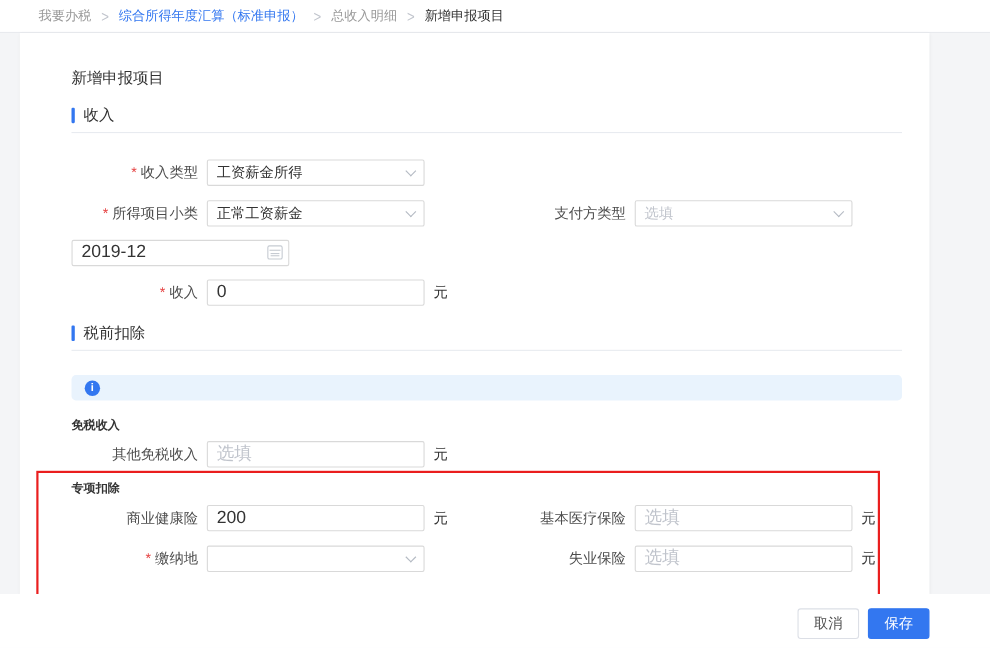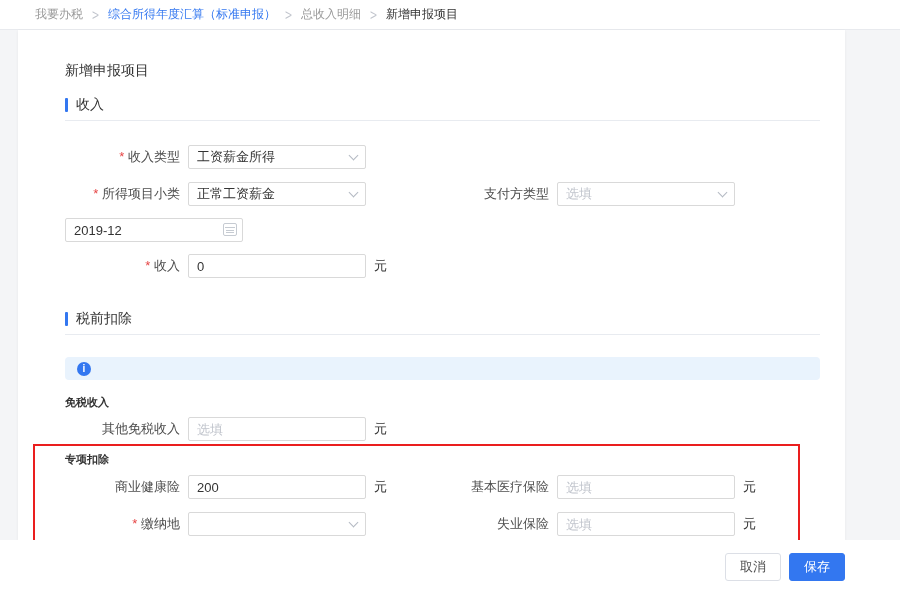--- a/index.html
+++ b/index.html
@@ -30,24 +30,24 @@
   .section-title { font-size:14px; color:#333; }
   .divider { margin-top:6px; height:1px; background:#e8ebf0; }
   
   .form-row { display:flex; align-items:center; }
   .mt24{margin-top:24px;} .mt13{margin-top:13px;} .mt12{margin-top:12px;}
   .fg { display:flex; align-items:center; }
   .fg .lbl { width:115px; text-align:right; margin-right:8px; color:#4d4d4d; white-space:nowrap; }
   .fg.right-col { margin-left:65px; }
   .fg.right-col .lbl { width:90px; }
   .required .lbl::before { content:"* "; color:#e64545; }
-  .ctrl { position:relative; width:178px; height:24px; }
+  .ctrl { position:relative; width:198px; height:24px; }
   .tinput {
     width:100%; height:100%; border:1px solid #d9d9d9; border-radius:2px;
-    padding:0 8px; font-size:13px; color:#333; background:#fff; outline:none;
+    padding:0 8px; font-size:16px; color:#333; background:#fff; outline:none;
     font-family:inherit;
   }
   .tinput::placeholder { color:#c0c4cc; }
   .selectbox {
     width:100%; height:100%; border:1px solid #d9d9d9; border-radius:2px;
     padding:0 24px 0 8px; display:flex; align-items:center; background:#fff;
     cursor:pointer; color:#333; overflow:hidden; white-space:nowrap;
   }
   .selectbox .ph { color:#c0c4cc; }
   .chev {
@@ -167,21 +167,21 @@
     <div class="form-row mt12">
       <div class="fg required">
         <span class="lbl">收入</span>
         <span class="ctrl">
           <input class="tinput" value="0" style="">
         </span>
         <span class="unit">元</span>
       </div>
     </div>
 
-    <div class="section-hd" style="margin-top:32px">
+    <div class="section-hd" style="margin-top:16px">
       <span class="section-bar"></span>
       <span class="section-title">税前扣除</span>
     </div>
     <div class="divider"></div>
 
     <div class="notice">
       <span class="info-icon">i</span>
     </div>
 
     <div class="sub-hd">免税收入</div>

